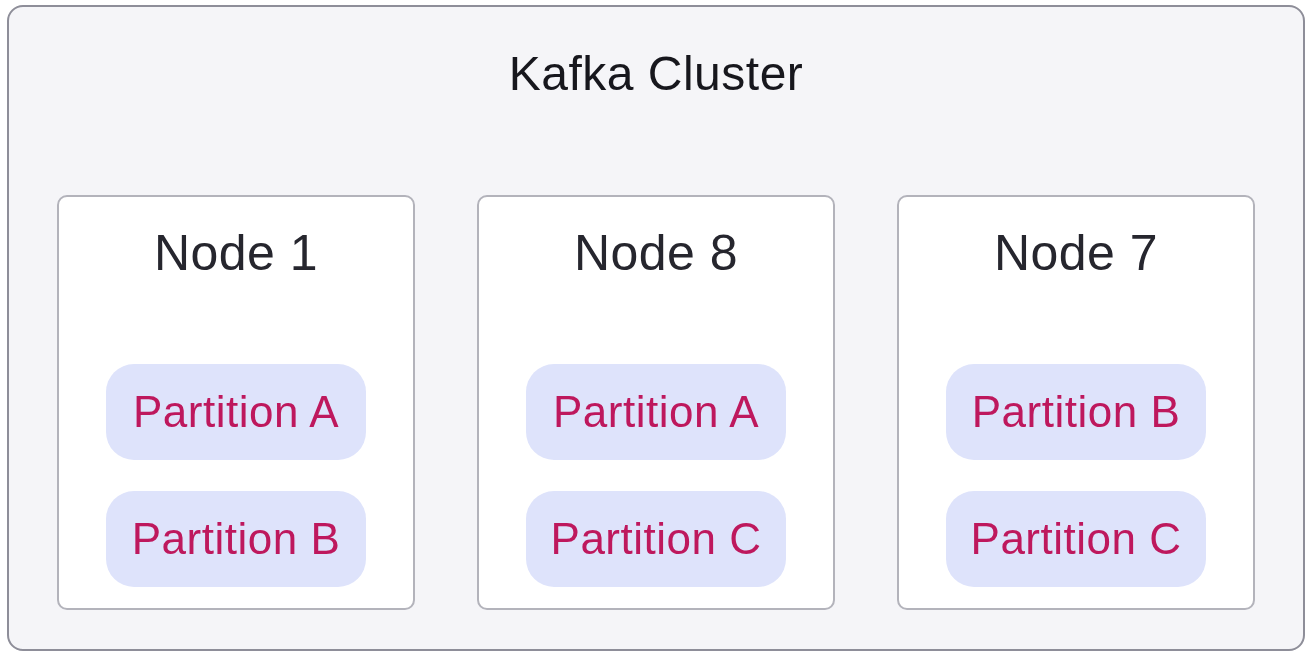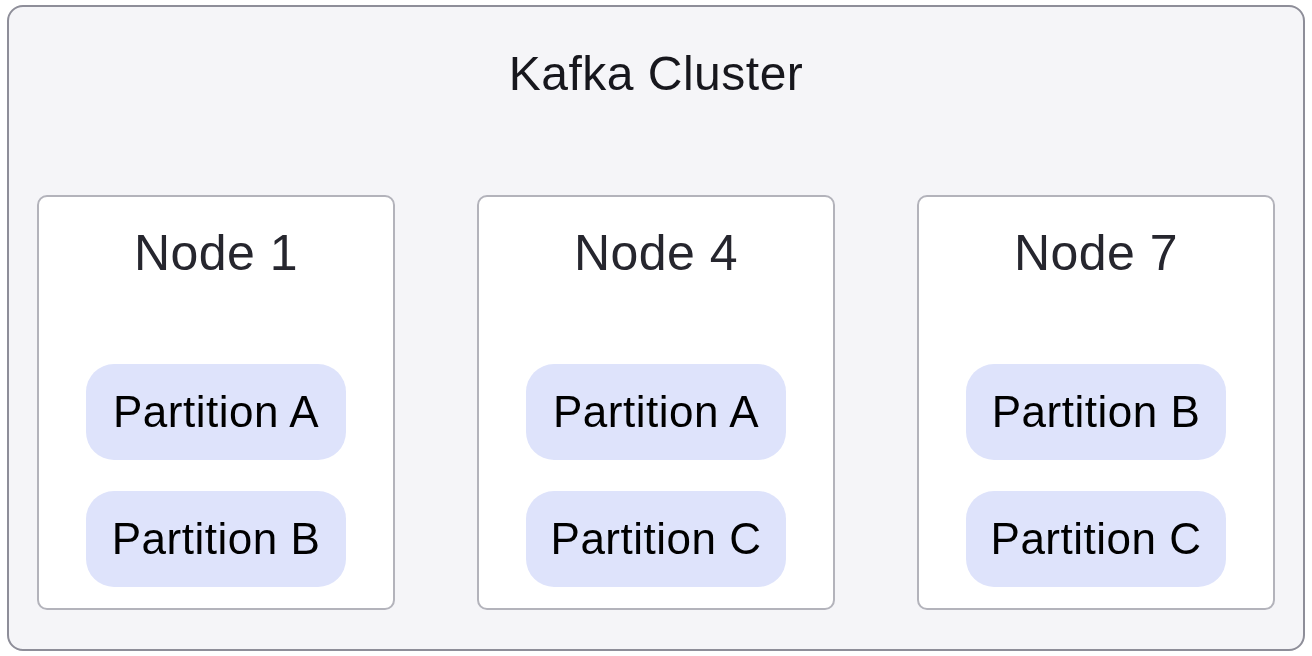--- a/index.html
+++ b/index.html
@@ -33,21 +33,21 @@
     color: #17171d;
     text-align: right;
     letter-spacing: 0.5px;
   }
 
   .nodes-row {
     margin-top: 92px;
     display: flex;
     flex-direction: row;
     justify-content: center;
-    gap: 82px;
+    gap: 62px;
   }
 
   .node-card {
     width: 358px;
     height: 415px;
     background: #ffffff;
     border: 2px solid #b3b3bb;
     border-radius: 10px;
     display: flex;
     flex-direction: column;
@@ -65,21 +65,21 @@
 
   .partition-pill {
     width: 260px;
     height: 96px;
     background: #dee3fb;
     border-radius: 28px;
     display: flex;
     align-items: center;
     justify-content: center;
     font-size: 44px;
-    color: #000000;
+    color: #be185d;
     letter-spacing: 0.5px;
   }
 
   .partition-pill.first { margin-top: 81px; }
   .partition-pill.second { margin-top: 31px; }
 </style>
 </head>
 <body>
 
 <div class="cluster">
@@ -87,21 +87,21 @@
 
   <div class="nodes-row">
 
     <div class="node-card">
       <div class="node-title">Node 1</div>
       <div class="partition-pill first">Partition A</div>
       <div class="partition-pill second">Partition B</div>
     </div>
 
     <div class="node-card">
-      <div class="node-title">Node 4</div>
+      <div class="node-title">Node 8</div>
       <div class="partition-pill first">Partition A</div>
       <div class="partition-pill second">Partition C</div>
     </div>
 
     <div class="node-card">
       <div class="node-title">Node 7</div>
       <div class="partition-pill first">Partition B</div>
       <div class="partition-pill second">Partition C</div>
     </div>
 

